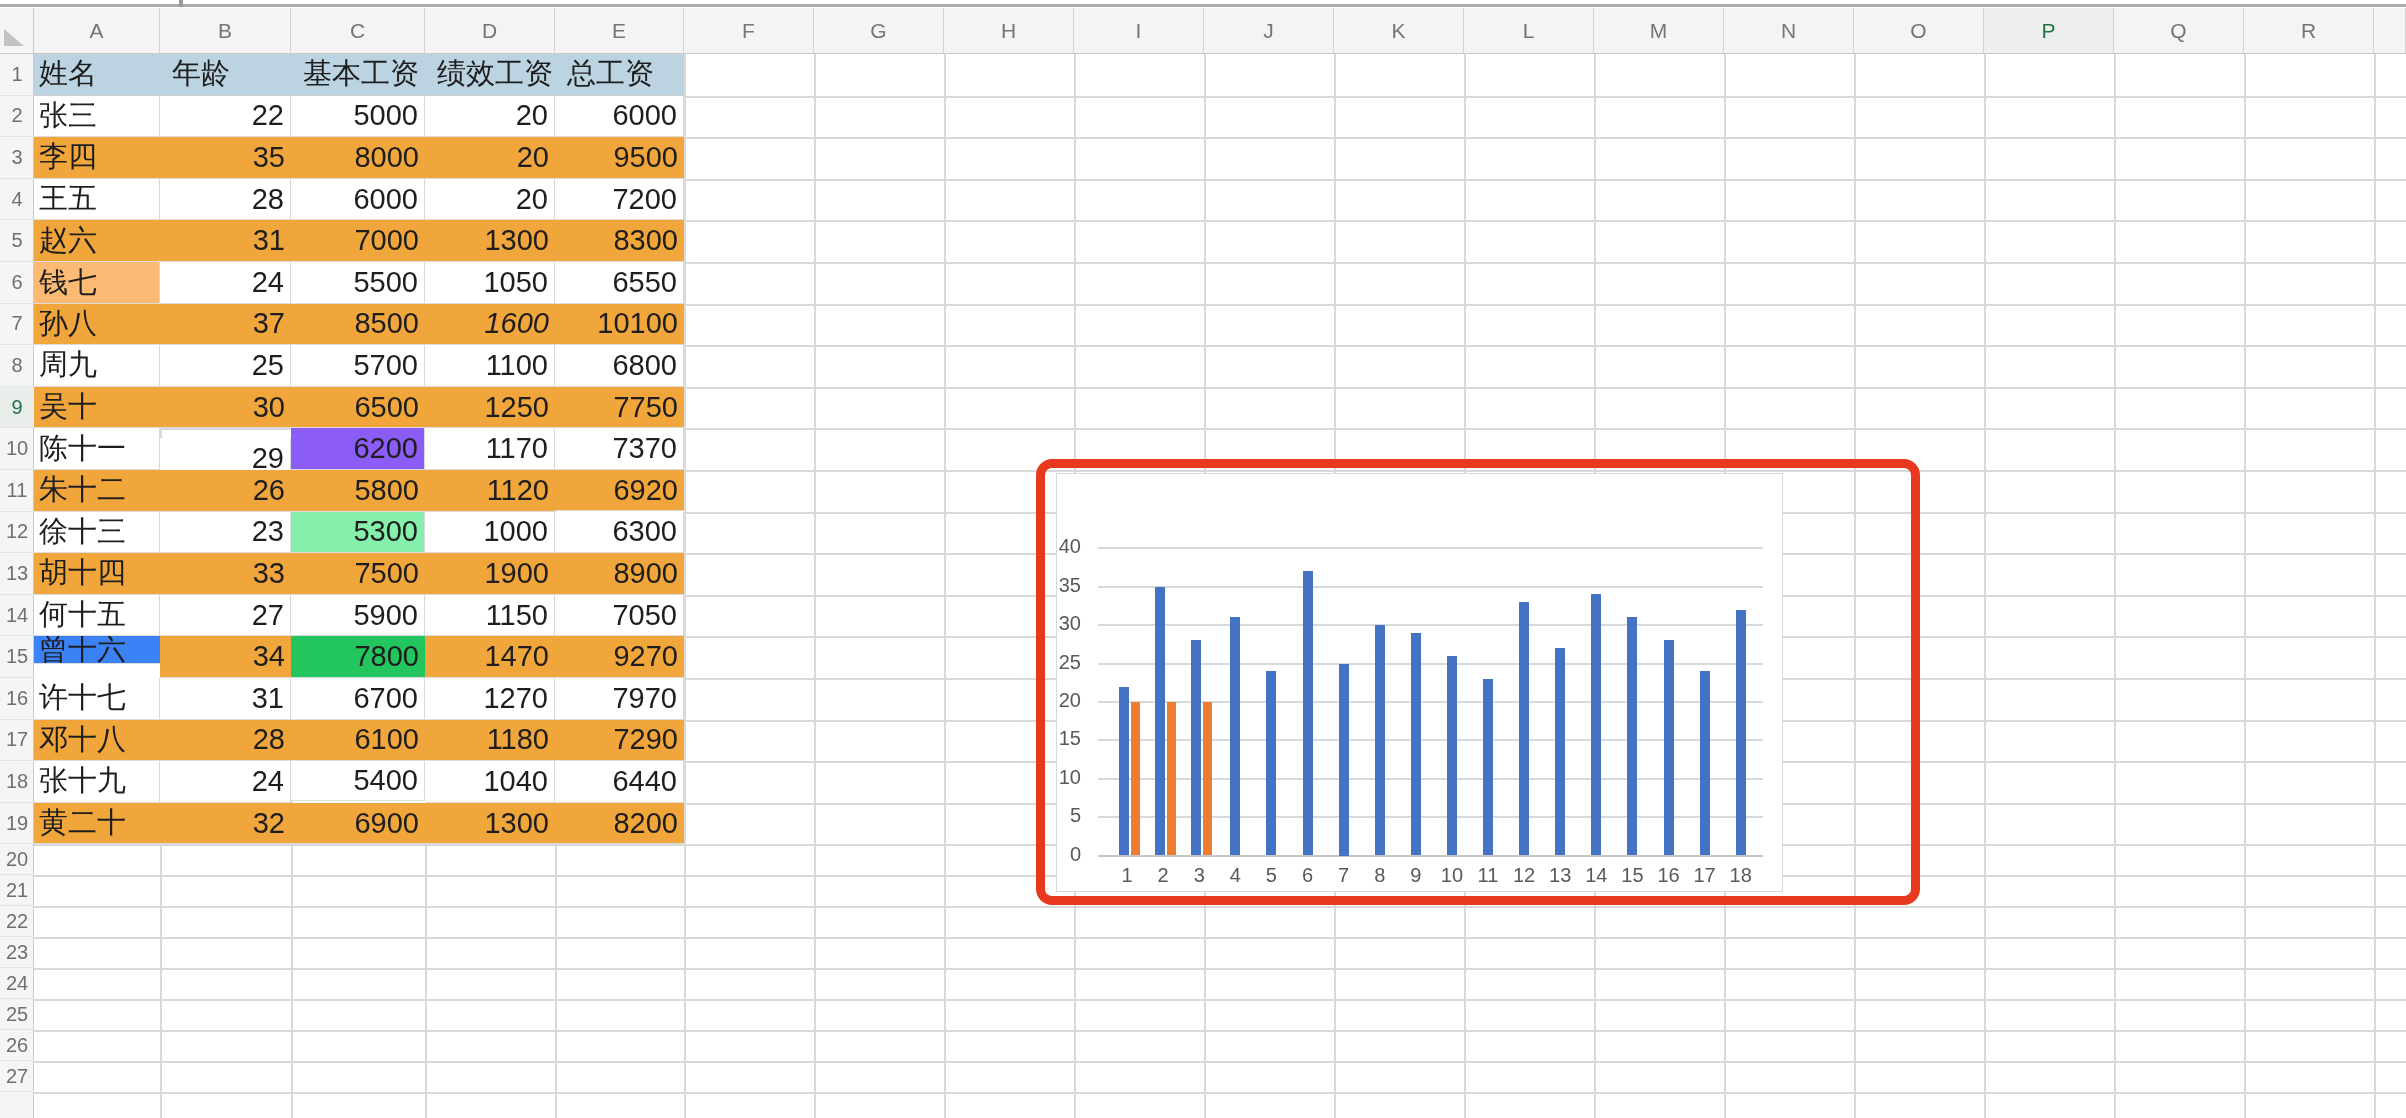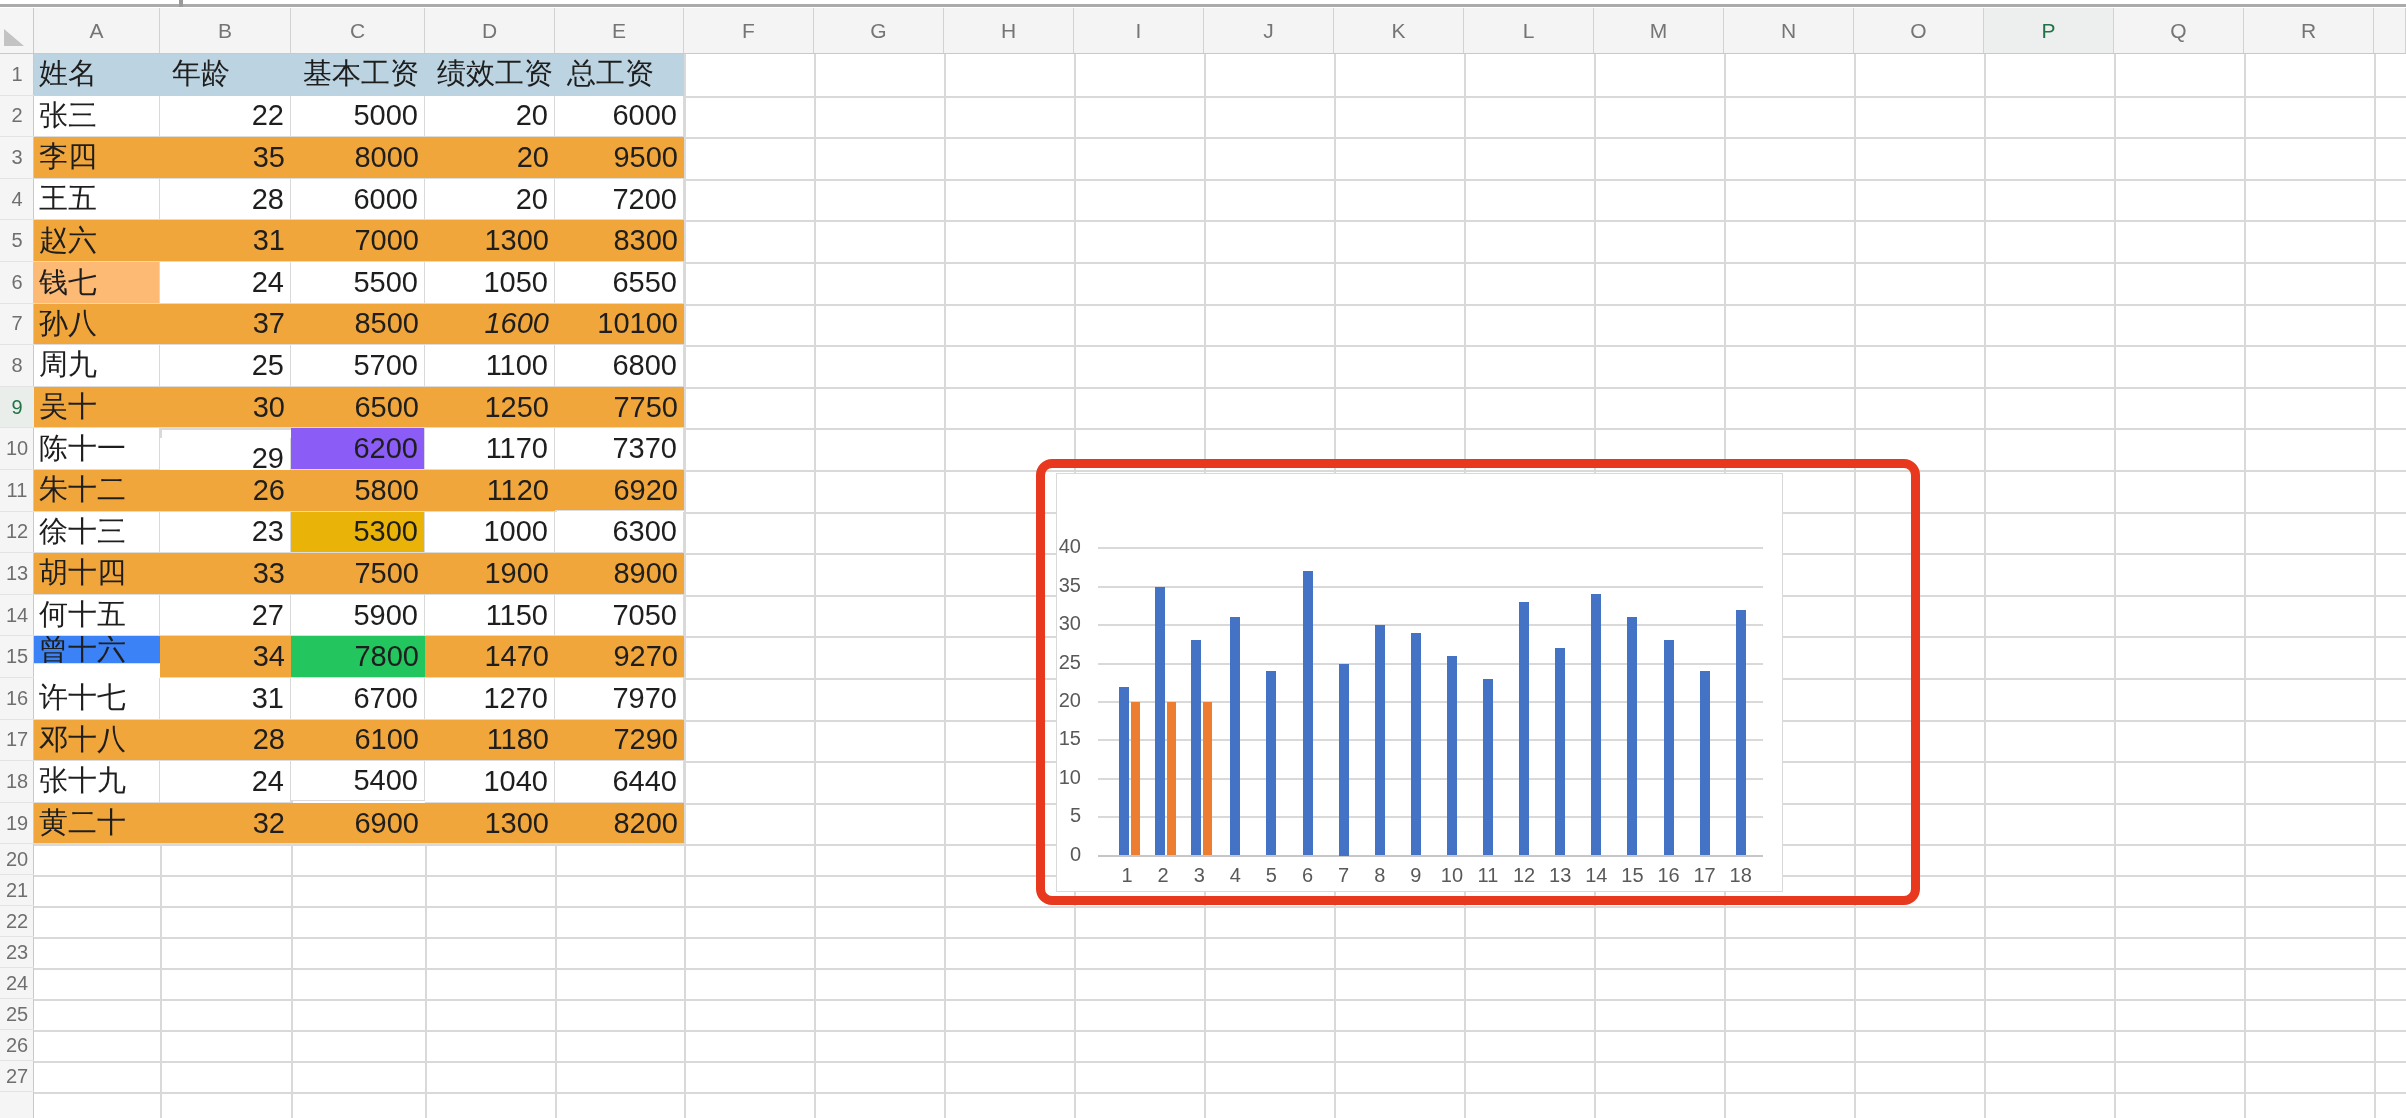--- a/index.html
+++ b/index.html
@@ -199,21 +199,21 @@
       <div class="cell num" style="left: 291px; top: 428.4px; width: 134px; height: 41.6px; background: #8b5cf6; border-bottom: 1px solid rgb(220, 220, 220); border-right: 1px solid rgb(217, 217, 217);">6200</div>
       <div class="cell num" style="left: 425px; top: 428.4px; width: 130px; height: 41.6px; background: rgb(255, 255, 255); border-bottom: 1px solid rgb(220, 220, 220); border-right: 1px solid rgb(217, 217, 217);">1170</div>
       <div class="cell num" style="left: 555px; top: 428.4px; width: 129px; height: 41.6px; background: rgb(255, 255, 255); border-bottom: 1px solid rgb(220, 220, 220); border-right: 1px solid rgb(217, 217, 217);">7370</div>
       <div class="cell txt" style="left: 34px; top: 470px; width: 126px; height: 41.6px; background: rgb(241, 166, 59); border-bottom: 1px solid rgb(220, 220, 220); border-right: none;">朱十二</div>
       <div class="cell num" style="left: 160px; top: 470px; width: 131px; height: 41.6px; background: rgb(241, 166, 59); border-bottom: 1px solid rgb(220, 220, 220); border-right: none;">26</div>
       <div class="cell num" style="left: 291px; top: 470px; width: 134px; height: 41.6px; background: rgb(241, 166, 59); border-bottom: 1px solid rgb(220, 220, 220); border-right: none;">5800</div>
       <div class="cell num" style="left: 425px; top: 470px; width: 130px; height: 41.6px; background: rgb(241, 166, 59); border-bottom: 1px solid rgb(220, 220, 220); border-right: none;">1120</div>
       <div class="cell num" style="left: 555px; top: 470px; width: 129px; height: 41px; background: rgb(241, 166, 59); border-bottom: 1px solid rgb(220, 220, 220); border-right: none;">6920</div>
       <div class="cell txt" style="left: 34px; top: 511.6px; width: 126px; height: 41.6px; background: rgb(255, 255, 255); border-bottom: 1px solid rgb(220, 220, 220); border-right: 1px solid rgb(217, 217, 217);">徐十三</div>
       <div class="cell num" style="left: 160px; top: 511.6px; width: 131px; height: 41.6px; background: rgb(255, 255, 255); border-bottom: 1px solid rgb(220, 220, 220); border-right: 1px solid rgb(217, 217, 217);">23</div>
-      <div class="cell num" style="left: 291px; top: 511.6px; width: 134px; height: 41.6px; background: #eab308; border-bottom: 1px solid rgb(220, 220, 220); border-right: 1px solid rgb(217, 217, 217);">5300</div>
+      <div class="cell num" style="left: 291px; top: 511.6px; width: 134px; height: 41.6px; background: #86efac; border-bottom: 1px solid rgb(220, 220, 220); border-right: 1px solid rgb(217, 217, 217);">5300</div>
       <div class="cell num" style="left: 425px; top: 511.6px; width: 130px; height: 41.6px; background: rgb(255, 255, 255); border-bottom: 1px solid rgb(220, 220, 220); border-right: 1px solid rgb(217, 217, 217);">1000</div>
       <div class="cell num" style="left: 555px; top: 511.6px; width: 129px; height: 41.6px; background: rgb(255, 255, 255); border-bottom: 1px solid rgb(220, 220, 220); border-right: 1px solid rgb(217, 217, 217);">6300</div>
       <div class="cell txt" style="left: 34px; top: 553.2px; width: 126px; height: 41.6px; background: rgb(241, 166, 59); border-bottom: 1px solid rgb(220, 220, 220); border-right: none;">胡十四</div>
       <div class="cell num" style="left: 160px; top: 553.2px; width: 131px; height: 41.6px; background: rgb(241, 166, 59); border-bottom: 1px solid rgb(220, 220, 220); border-right: none;">33</div>
       <div class="cell num" style="left: 291px; top: 553.2px; width: 134px; height: 41.6px; background: rgb(241, 166, 59); border-bottom: 1px solid rgb(220, 220, 220); border-right: none;">7500</div>
       <div class="cell num" style="left: 425px; top: 553.2px; width: 130px; height: 41.6px; background: rgb(241, 166, 59); border-bottom: 1px solid rgb(220, 220, 220); border-right: none;">1900</div>
       <div class="cell num" style="left: 555px; top: 553.2px; width: 129px; height: 41.6px; background: rgb(241, 166, 59); border-bottom: 1px solid rgb(220, 220, 220); border-right: none;">8900</div>
       <div class="cell txt" style="left: 34px; top: 594.8px; width: 126px; height: 41.6px; background: rgb(255, 255, 255); border-bottom: 1px solid rgb(220, 220, 220); border-right: 1px solid rgb(217, 217, 217);">何十五</div>
       <div class="cell num" style="left: 160px; top: 594.8px; width: 131px; height: 41.6px; background: rgb(255, 255, 255); border-bottom: 1px solid rgb(220, 220, 220); border-right: 1px solid rgb(217, 217, 217);">27</div>
       <div class="cell num" style="left: 291px; top: 594.8px; width: 134px; height: 41.6px; background: rgb(255, 255, 255); border-bottom: 1px solid rgb(220, 220, 220); border-right: 1px solid rgb(217, 217, 217);">5900</div>

